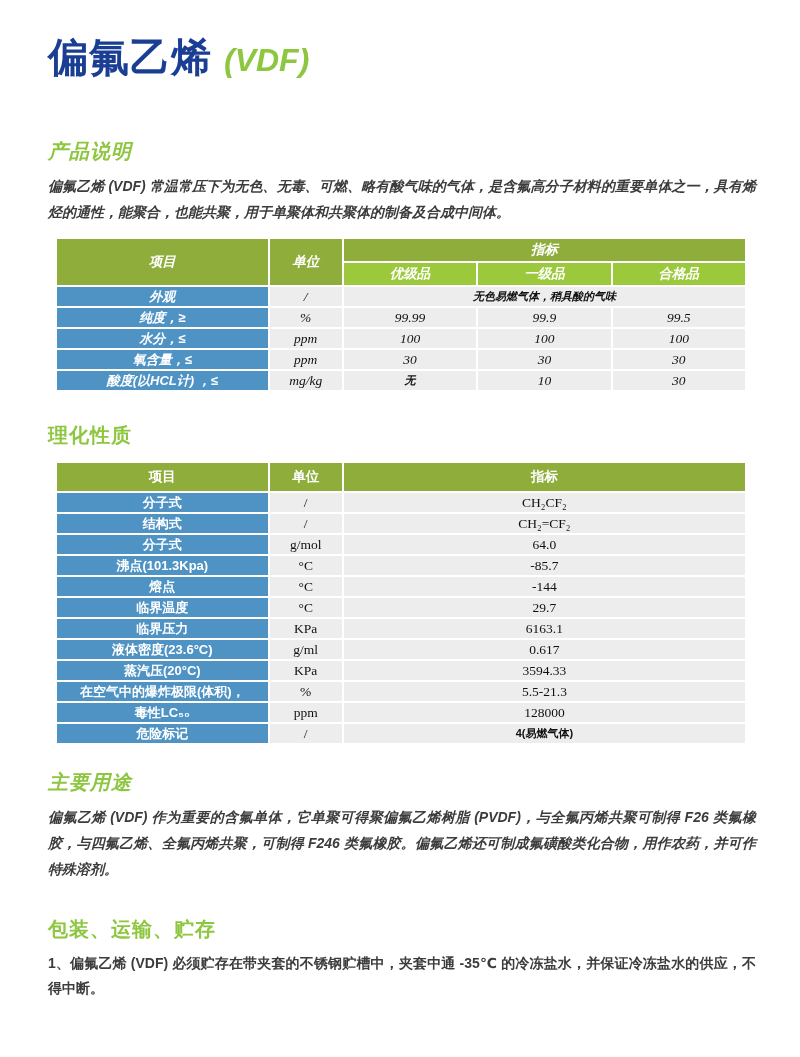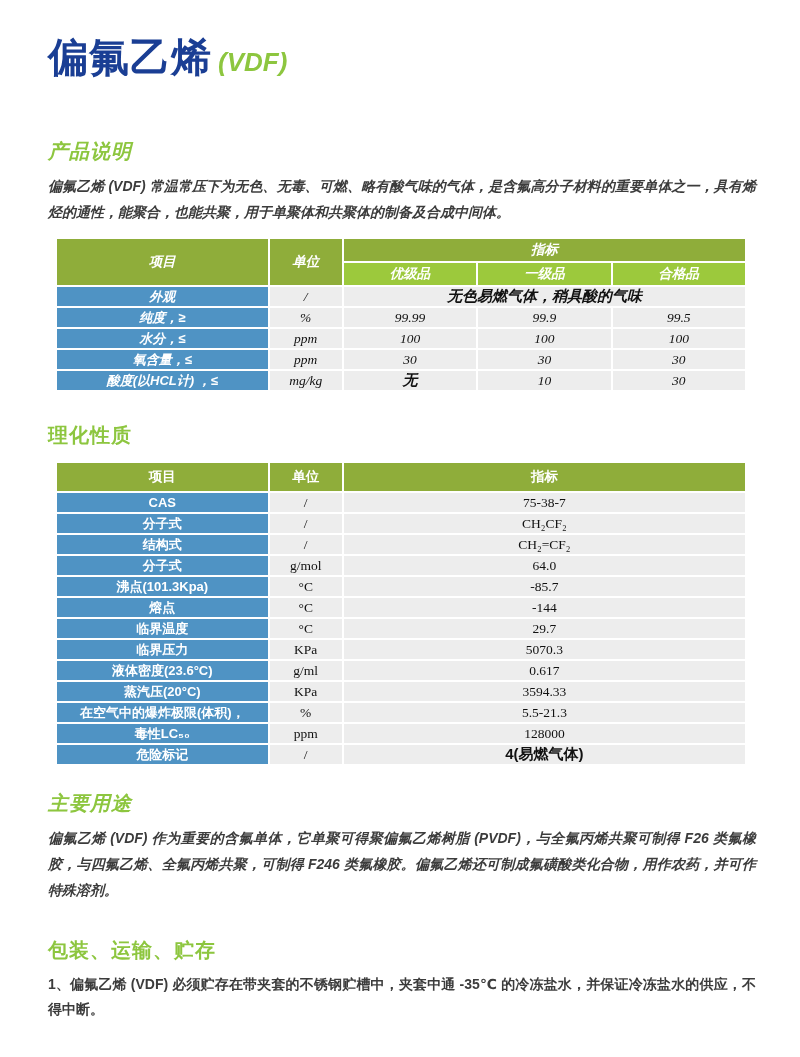--- a/index.html
+++ b/index.html
@@ -21,23 +21,23 @@
     position:relative;
   }
   .page{padding:34px 44px 0 48px;}
 
   
   .page-title{
     font-size:40px;font-weight:bold;color:var(--title-blue);
     line-height:1.15;letter-spacing:1px;
   }
   .page-title .suffix{
-    font-size:26px;font-style:italic;font-weight:bold;
+    font-size:32px;font-style:italic;font-weight:bold;
     color:var(--accent-green);letter-spacing:0;
-    margin-left:6px;
+    margin-left:12px;
   }
 
   
   .section-heading{
     font-size:20px;font-weight:bold;color:var(--accent-green);
     margin-bottom:8px;letter-spacing:1px;
   }
   .sec-product{margin-top:58px;font-style:italic;}
   .sec-props{margin-top:30px;}
   .sec-uses{margin-top:24px;font-style:italic;}
@@ -73,21 +73,21 @@
     background:var(--label-blue);color:#ffffff;
     font-size:13px;font-weight:bold;height:19px;
   }
   td.val{
     background:var(--cell-gray);color:#111111;
     font-family:"Liberation Serif","DejaVu Serif",serif;
     font-size:13.5px;height:19px;
   }
   td.val.cn{
     font-family:"Liberation Sans","DejaVu Sans",sans-serif;
-    font-weight:bold;font-size:15px;
+    font-weight:bold;font-size:11px;
   }
   .spec-table col.c-item{width:210px;}
   .spec-table col.c-unit{width:72px;}
   .spec-table col.c-grade{width:132px;}
   .props-table col.c-item{width:210px;}
   .props-table col.c-unit{width:72px;}
   .props-table col.c-value{width:400px;}
   .props-table th{height:28px;}
 </style>
 </head>
@@ -165,25 +165,20 @@
           <col class="c-unit">
           <col class="c-value">
         </colgroup>
       <tbody>
           <tr>
         <th>项目</th>
         <th>单位</th>
         <th>指标</th>
       </tr>
       <tr>
-        <td class="label">CAS</td>
-        <td class="val">/</td>
-        <td class="val">75-38-7</td>
-      </tr>
-      <tr>
         <td class="label">分子式</td>
         <td class="val">/</td>
         <td class="val">CH₂CF₂</td>
       </tr>
       <tr>
         <td class="label">结构式</td>
         <td class="val">/</td>
         <td class="val">CH₂=CF₂</td>
       </tr>
       <tr>
@@ -202,21 +197,21 @@
         <td class="val">-144</td>
       </tr>
       <tr>
         <td class="label">临界温度</td>
         <td class="val">°C</td>
         <td class="val">29.7</td>
       </tr>
       <tr>
         <td class="label">临界压力</td>
         <td class="val">KPa</td>
-        <td class="val">5070.3</td>
+        <td class="val">6163.1</td>
       </tr>
       <tr>
         <td class="label">液体密度(23.6°C)</td>
         <td class="val">g/ml</td>
         <td class="val">0.617</td>
       </tr>
       <tr>
         <td class="label">蒸汽压(20°C)</td>
         <td class="val">KPa</td>
         <td class="val">3594.33</td>

